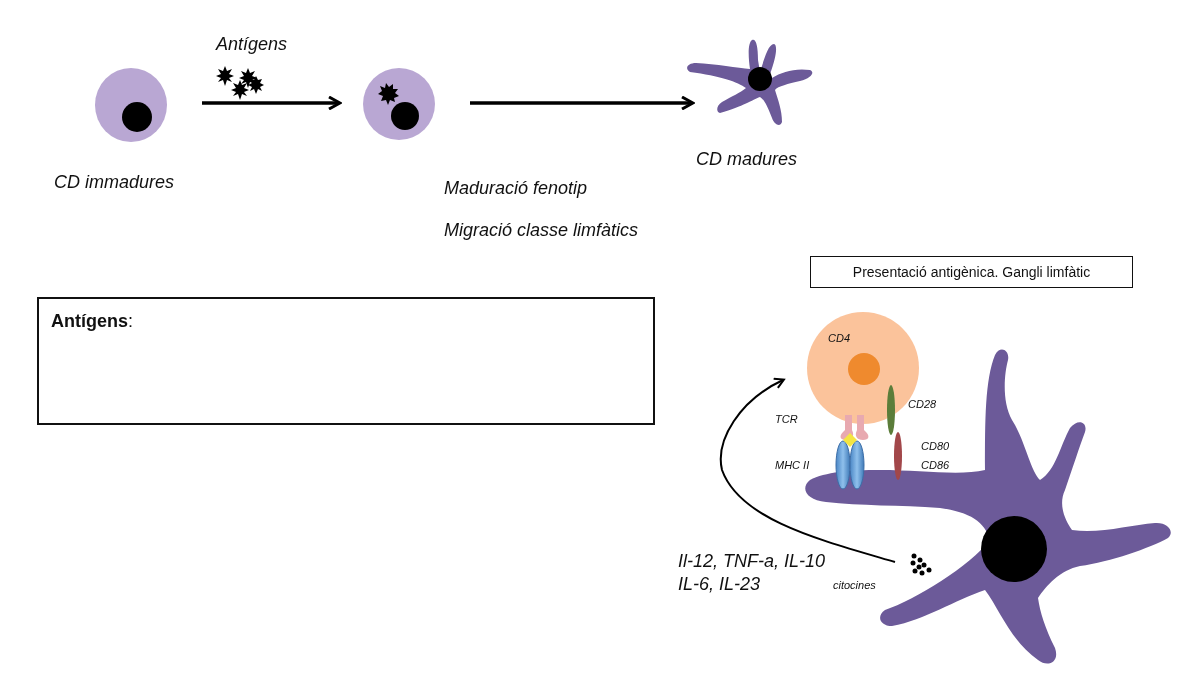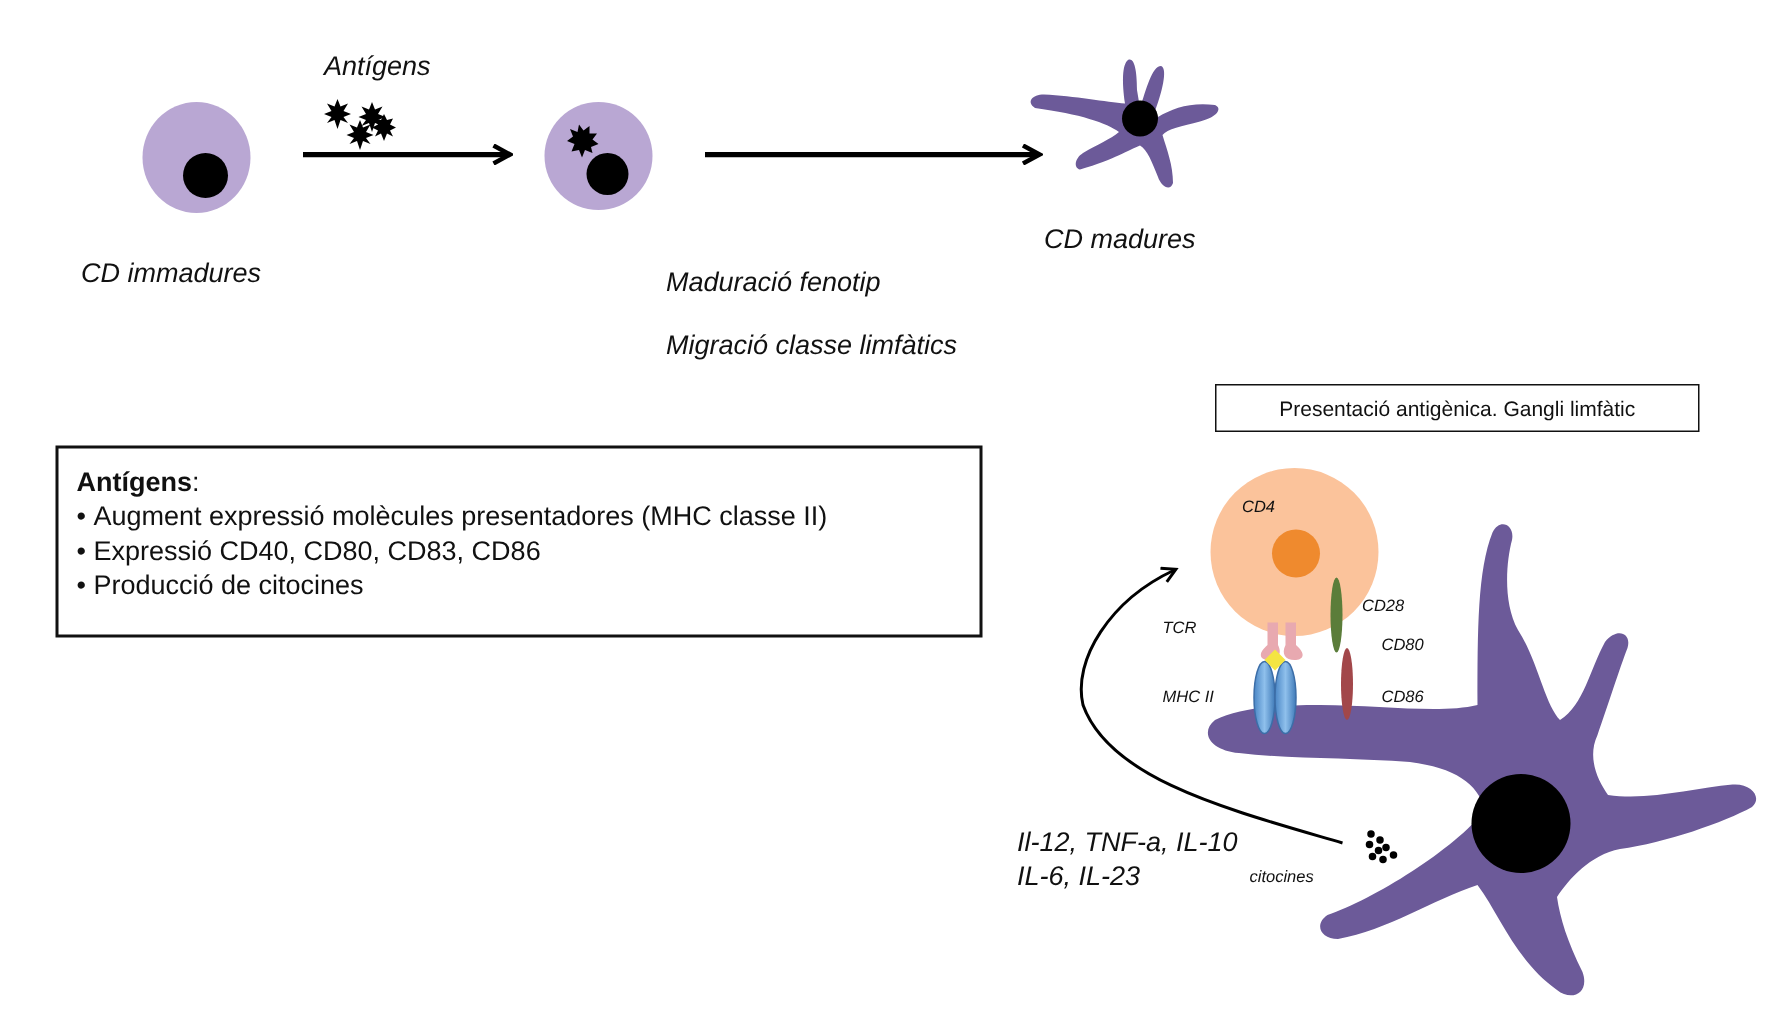--- a/index.html
+++ b/index.html
@@ -118,32 +118,27 @@
 </svg>
 
 <div class="abs t18" style="left:216px; top:34px;">Antígens</div>
 <div class="abs t18" style="left:54px; top:172px;">CD immadures</div>
 <div class="abs t18" style="left:696px; top:149px;">CD madures</div>
 <div class="abs t18" style="left:444px; top:178px;">Maduració fenotip</div>
 <div class="abs t18" style="left:444px; top:220px;">Migració classe limfàtics</div>
 
 <div id="activation-box">
   <div class="title"><span>Antígens</span><span style="font-weight:normal">:</span></div>
-  <ul>
-    <li>Augment expressió molècules presentadores (MHC classe II)</li>
-    <li>Expressió CD40, CD80, CD83, CD86</li>
-    <li>Producció de citocines</li>
-  </ul>
 </div>
 
 <div id="lymph-box">
   <span>Presentació antigènica. Gangli limfàtic</span>
 </div>
 
 <div class="abs t13" style="left:828px; top:332px;">CD4</div>
 <div class="abs t13" style="left:775px; top:413px;">TCR</div>
 <div class="abs t13" style="left:908px; top:398px;">CD28</div>
 <div class="abs t13" style="left:775px; top:459px;">MHC II</div>
-<div class="abs t13" style="left:921px; top:424px;">CD80</div>
+<div class="abs t13" style="left:921px; top:440px;">CD80</div>
 <div class="abs t13" style="left:921px; top:459px;">CD86</div>
 <div class="abs t13" style="left:833px; top:579px;">citocines</div>
 <div class="abs t15" style="left:678px; top:551px;">Il-12, TNF-a, IL-10</div>
 <div class="abs t15" style="left:678px; top:574px;">IL-6, IL-23</div>
 
 </body></html>

